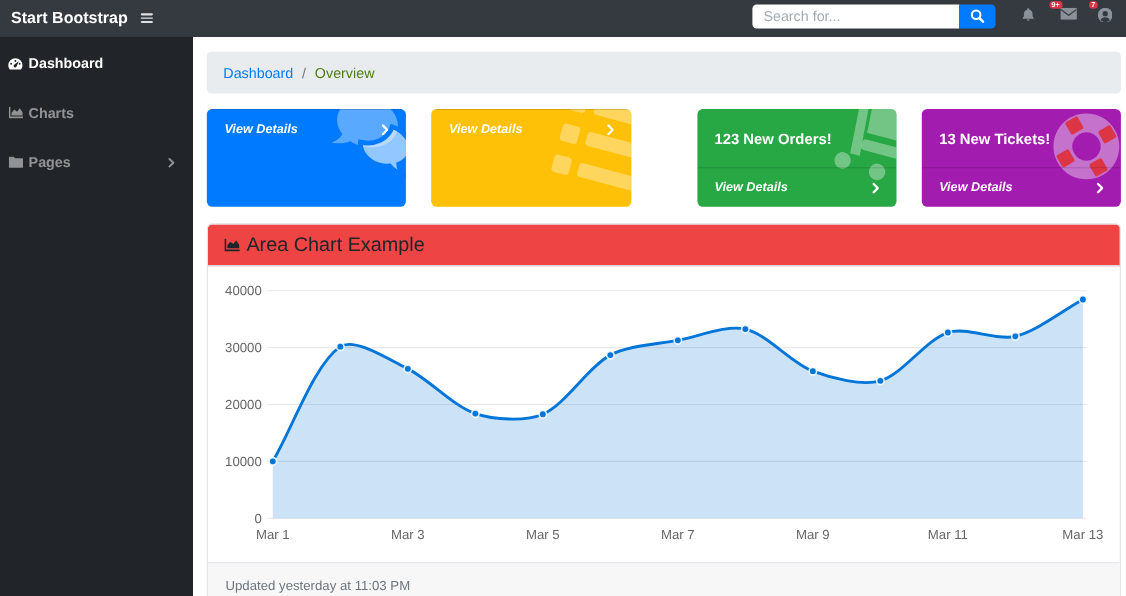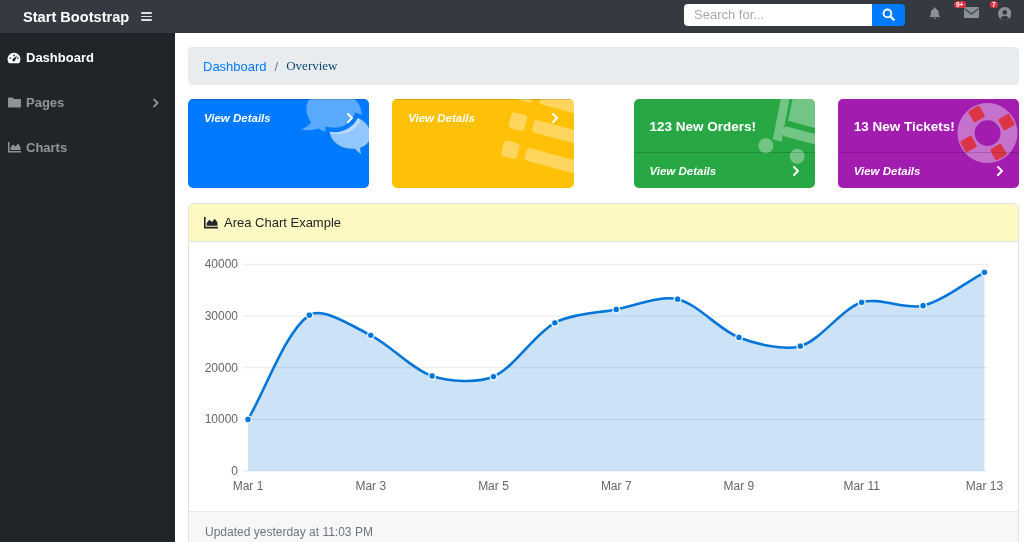--- a/index.html
+++ b/index.html
@@ -2,21 +2,21 @@
 <html><head>
 <meta charset="utf-8">
 <style>
   * { margin:0; padding:0; box-sizing:border-box; }
   html,body { width:1024px; height:542px; overflow:hidden; background:#fff;
     font-family:"Liberation Sans","DejaVu Sans",sans-serif; }
 
   
   .topbar { position:fixed; left:0; top:0; width:1024px; height:33px; background:#343a40;
     display:flex; align-items:center; z-index:10; }
-  .brand { color:#fff; font-size:14.6px; font-weight:700; margin-left:23px; letter-spacing:0; }
+  .brand { color:#fff; font-size:14.6px; font-weight:700; margin-left:10px; letter-spacing:0; }
   .hamburger { margin-left:12px; display:inline-flex; flex-direction:column; justify-content:space-between;
     width:11px; height:9px; cursor:pointer; }
   .hamburger span { display:block; height:1.8px; background:rgba(255,255,255,0.85); border-radius:1px; }
   .search-group { position:absolute; left:684px; top:3.5px; height:22px; display:flex; }
   .search-input { width:188px; height:22px; border:none; outline:none; background:#fff;
     border-radius:4px 0 0 4px; padding:0 10px; font-size:13px; font-family:inherit; color:#495057; }
   .search-input::placeholder { color:#a3abb2; }
   .search-btn { width:33px; height:22px; background:#007bff; border:none; border-radius:0 4px 4px 0;
     display:flex; align-items:center; justify-content:center; cursor:pointer; }
   .nav-icons { position:absolute; right:0; top:0; height:33px; display:flex; align-items:center; }
@@ -36,36 +36,36 @@
   .side-item .s-icon { width:14px; margin-right:5px; display:inline-flex; justify-content:center; }
   .side-item .chev { position:absolute; right:16px; top:50%; transform:translateY(-50%); display:inline-flex; }
 
   
   .main { position:absolute; left:175px; top:33px; width:849px; min-height:509px; background:#fff;
     padding:14px 5px 0 13px; }
   .breadcrumb { height:38px; background:#e9ecef; border-radius:4px; display:flex; align-items:center;
     padding:0 15px; font-size:13px; margin-bottom:14px; }
   .breadcrumb a { color:#007bff; text-decoration:none; cursor:pointer; }
   .breadcrumb .sep { color:#6c757d; margin:0 8px; }
-  .breadcrumb .current { color:#0c4a6e;font-family:Liberation Serif, serif; }
+  .breadcrumb .current { color:#4d7c0f; }
 
   
   .cards-row { display:flex; gap:23px; margin-bottom:15px; }
   .stat-card { position:relative; flex:1 1 0; height:89px; border-radius:5px; color:#fff; overflow:hidden; }
   .stat-body { height:53px; padding:20px 16px 0 16px; position:relative; }
   .stat-title { font-size:13.5px; font-weight:700; position:relative; z-index:2; }
   .stat-bgicon { position:absolute; top:-9px; right:-14px; transform:rotate(15deg); z-index:1; opacity:1; }
   .stat-footer { position:relative; z-index:3; height:36px; border-top:1px solid rgba(0,0,0,0.15);
     display:flex; align-items:center; justify-content:space-between; padding:0 16px; cursor:pointer;font-style:italic; }
   .stat-footer .vd { font-size:11.5px; font-weight:600; }
 
   
   .chart-card { border:1px solid #dee2e6; border-radius:5px; height:348px; overflow:hidden; background:#fff; }
-  .chart-header { height:38px; background:#fef9c3; border-bottom:1px solid #e3e6ea; display:flex;
-    align-items:center; padding:0 15px; font-size:13px; color:#212529; }
+  .chart-header { height:38px; background:#ef4444; border-bottom:1px solid #e3e6ea; display:flex;
+    align-items:center; padding:0 15px; font-size:18px; color:#212529; }
   .chart-header .h-icon { margin-right:6px; display:inline-flex; }
   .chart-body { height:269px; position:relative; }
   .chart-footer { height:40px; background:#f7f7f8; border-top:1px solid #e3e6ea; display:flex;
     align-items:center; padding:0 16px; font-size:12px; color:#6c757d; }
   svg text { font-family:"Liberation Sans","DejaVu Sans",sans-serif; }
 </style>
 </head>
 <body>
 
 <div class="topbar">
@@ -117,38 +117,38 @@
       <svg width="14" height="12" viewBox="0 0 16 14">
         <path fill="#fff" d="M8 1 C3.9 1 0.5 4.4 0.5 8.5 C0.5 10.2 1.1 11.8 2.1 13 L13.9 13 C14.9 11.8 15.5 10.2 15.5 8.5 C15.5 4.4 12.1 1 8 1 Z M8 3 A1 1 0 1 1 8 5 A1 1 0 0 1 8 3 Z M3.5 6 A1 1 0 1 1 3.5 8 A1 1 0 0 1 3.5 6 Z M12.5 6 A1 1 0 1 1 12.5 8 A1 1 0 0 1 12.5 6 Z"></path>
         <path fill="#212529" d="M8 7 L11.6 4.2 L9.2 9.9 A1.6 1.6 0 1 1 7 7.8 Z"></path>
       </svg>
     </span>
     <span>Dashboard</span>
   </div>
   <div class="side-item">
     <span class="s-icon">
       <svg width="13" height="11" viewBox="0 0 13 11">
+        <path fill="rgba(255,255,255,0.5)" d="M0 0 L1.5 0 L1.5 9 L13 9 L13 10.6 L0 10.6 Z"></path>
+        <path fill="rgba(255,255,255,0.5)" d="M2.5 8 L2.5 5.5 L5 2.5 L7.5 4.5 L10 1.5 L12.5 5 L12.5 8 Z"></path>
+      </svg>
+    </span>
+    <span>Charts</span>
+  </div>
+  <div class="side-item">
+    <span class="s-icon">
+      <svg width="13" height="11" viewBox="0 0 13 11">
         <path fill="rgba(255,255,255,0.5)" d="M0 1.5 C0 0.9 0.5 0.4 1.1 0.4 L4.4 0.4 L5.9 1.9 L11.9 1.9 C12.5 1.9 13 2.4 13 3 L13 9.5 C13 10.1 12.5 10.6 11.9 10.6 L1.1 10.6 C0.5 10.6 0 10.1 0 9.5 Z"></path>
       </svg>
     </span>
     <span>Pages</span>
     <span class="chev">
       <svg width="6" height="9" viewBox="0 0 6 9">
           <path d="M1 1 L4.6 4.5 L1 8" stroke="rgba(255,255,255,0.5)" stroke-width="1.8" fill="none" stroke-linecap="round" stroke-linejoin="round"></path>
         </svg>
     </span>
-  </div>
-  <div class="side-item">
-    <span class="s-icon">
-      <svg width="13" height="11" viewBox="0 0 13 11">
-        <path fill="rgba(255,255,255,0.5)" d="M0 0 L1.5 0 L1.5 9 L13 9 L13 10.6 L0 10.6 Z"></path>
-        <path fill="rgba(255,255,255,0.5)" d="M2.5 8 L2.5 5.5 L5 2.5 L7.5 4.5 L10 1.5 L12.5 5 L12.5 8 Z"></path>
-      </svg>
-    </span>
-    <span>Charts</span>
   </div>
 </div>
 
 <div class="main">
 
   <div class="breadcrumb">
     <a>Dashboard</a>
     <span class="sep">/</span>
     <span class="current">Overview</span>
   </div>

